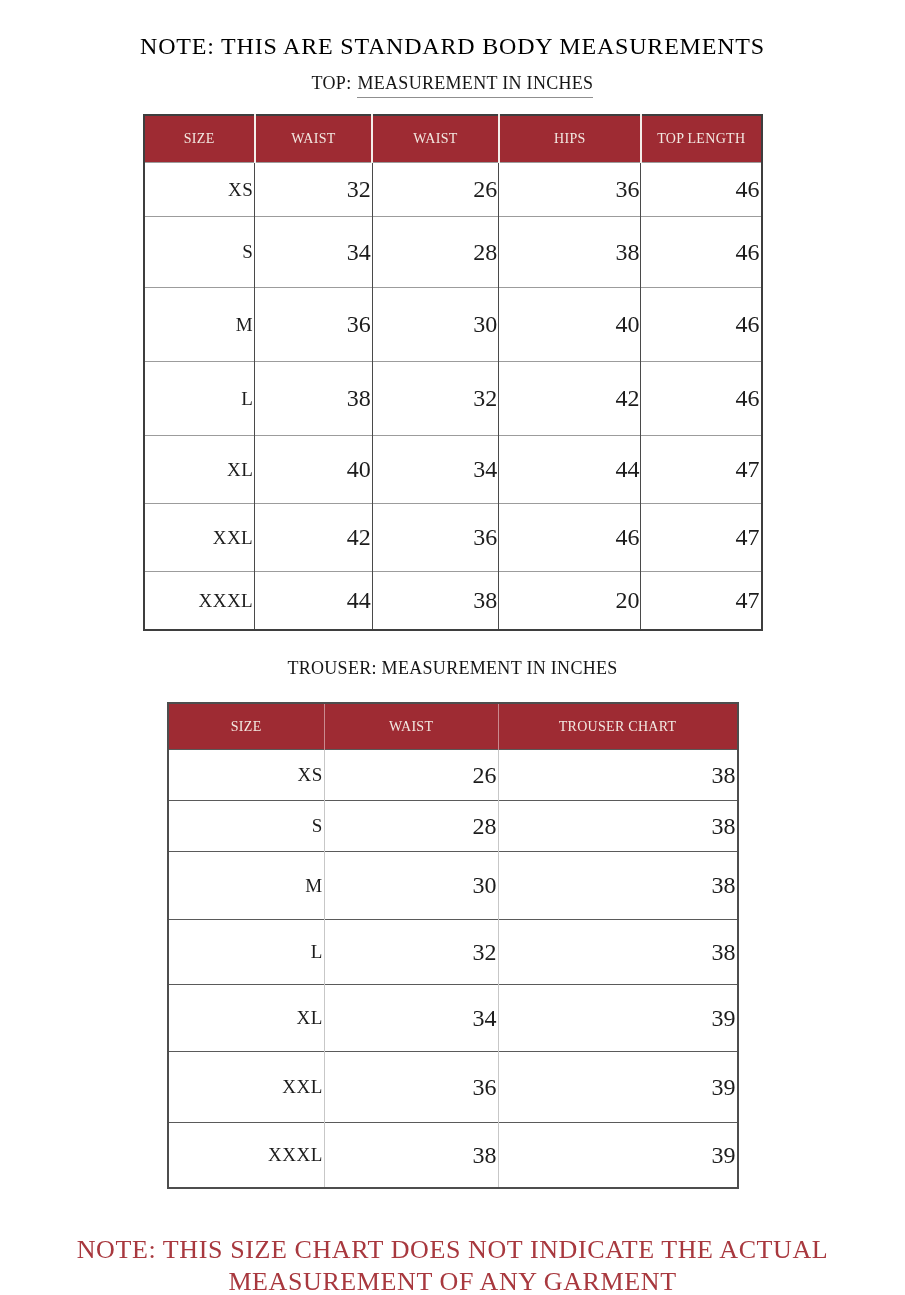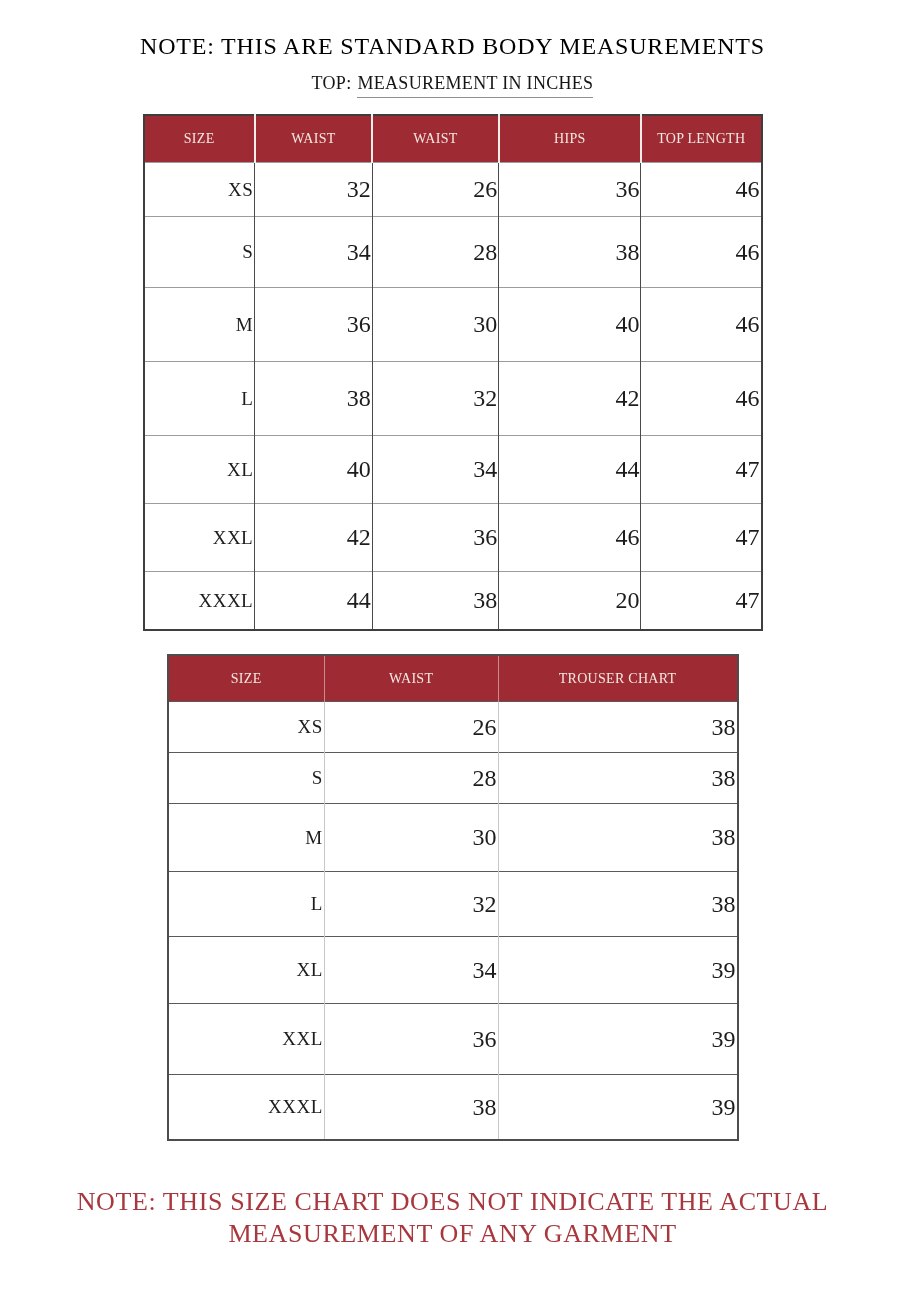--- a/index.html
+++ b/index.html
@@ -182,20 +182,21 @@
         <tr>
           <td class="size-cell">XXXL</td>
           <td class="num-cell">44</td>
           <td class="num-cell">38</td>
           <td class="num-cell">20</td>
           <td class="num-cell">47</td>
         </tr>
       </tbody>
   </table>
 
+  <div class="section-title trouser-title">TROUSER: MEASUREMENT IN INCHES</div>
 
   <table class="t2">
     <colgroup>
       <col style="width:27.5%">
       <col style="width:30.5%">
       <col style="width:42%">
     </colgroup>
     <thead>
       <tr>
           <th>SIZE</th>

